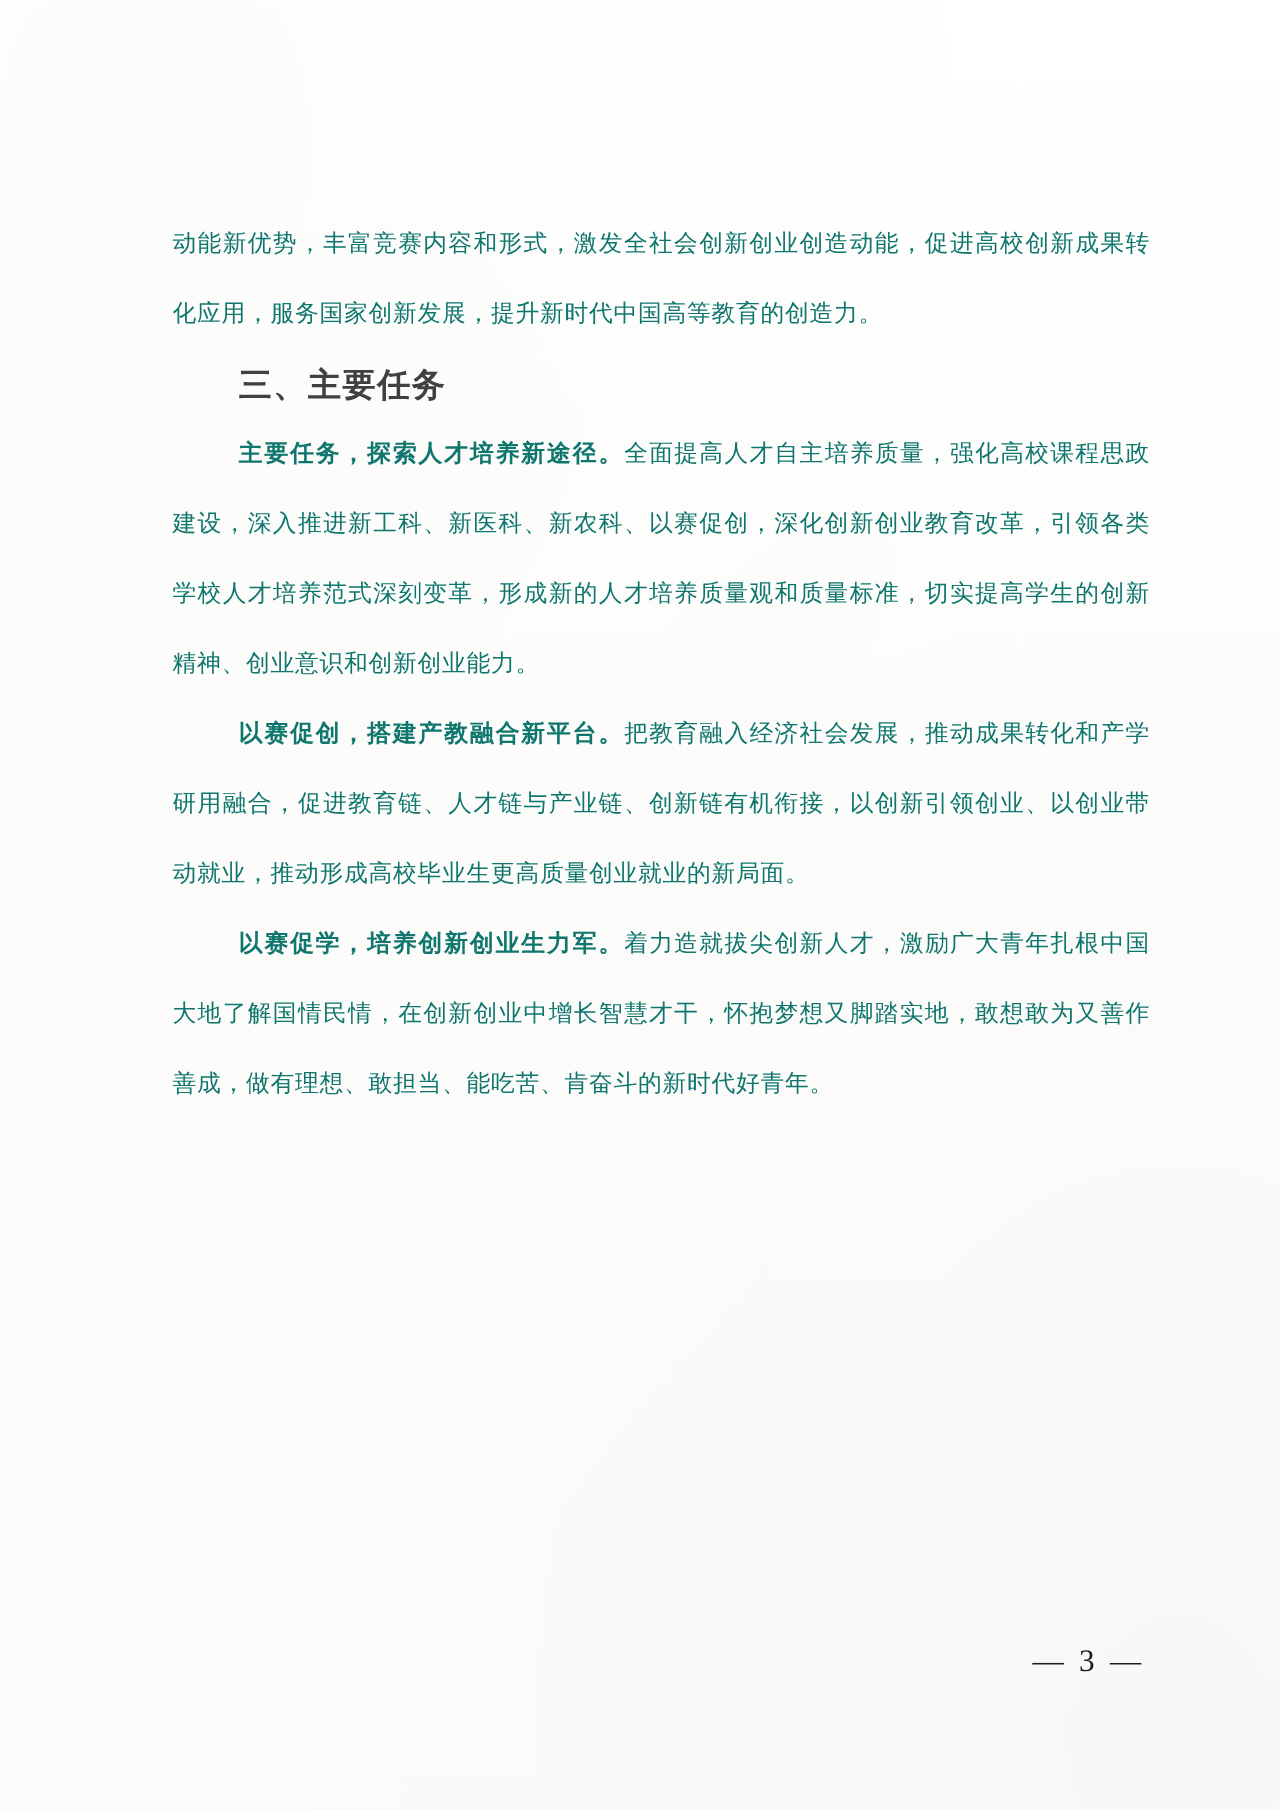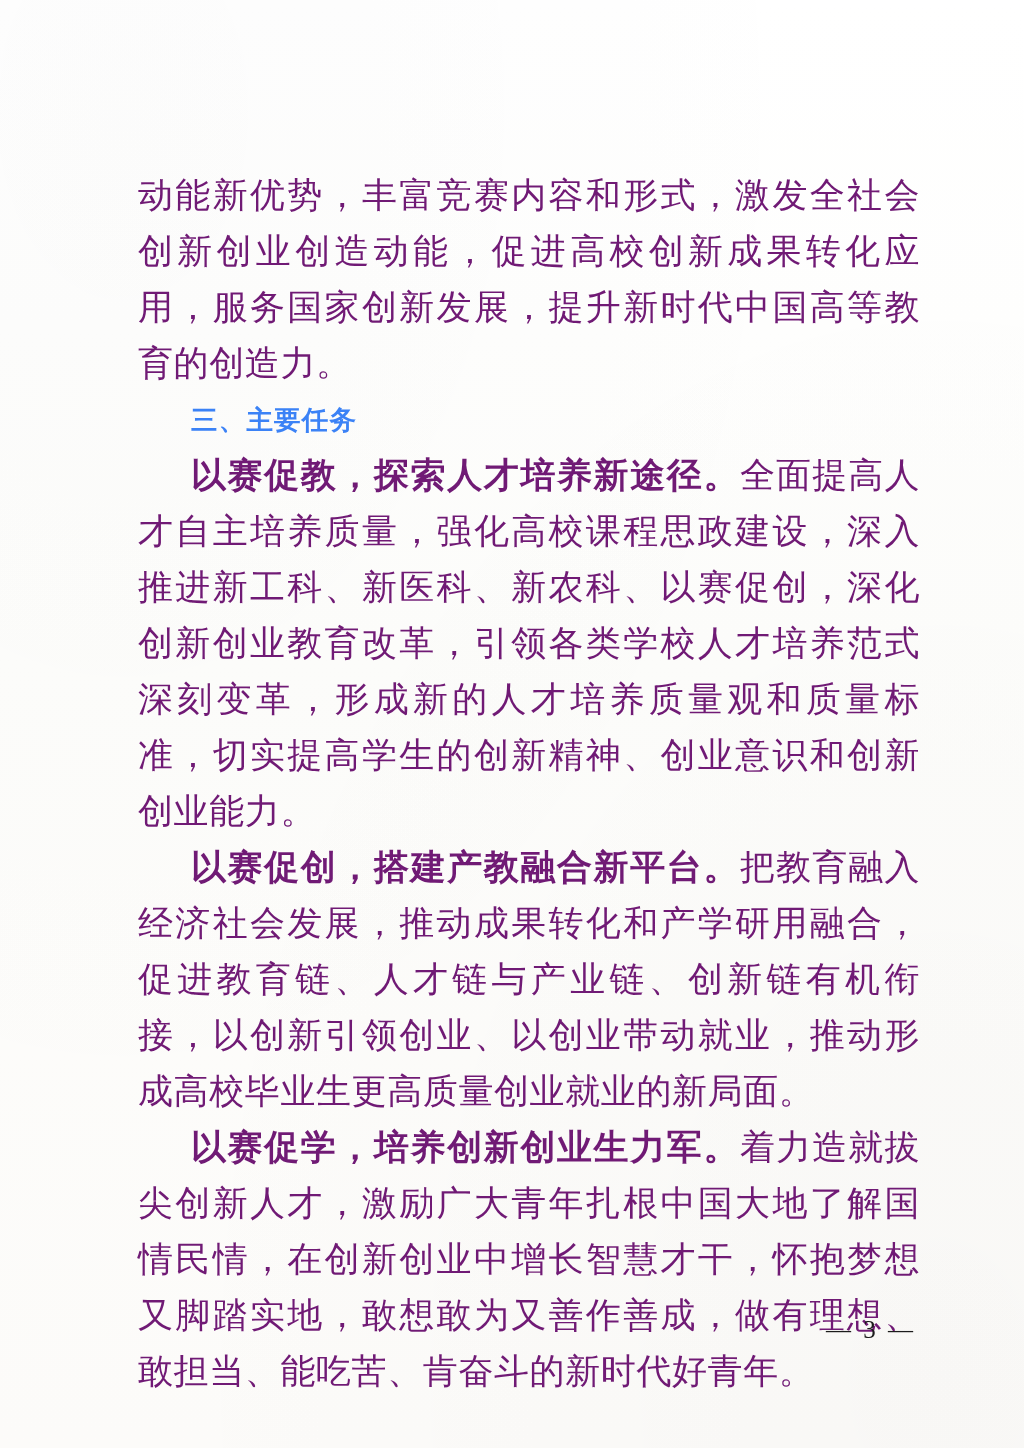--- a/index.html
+++ b/index.html
@@ -25,37 +25,37 @@
     pointer-events: none;
   }
   .content {
     position: absolute;
     left: 138px;
     top: 168px;
     width: 782px;
   }
   p.para {
     margin: 0;
-    font-size: 35px;
+    font-size: 19px;
     line-height: 56px;
-    color: #701a75;
+    color: #0f766e;
     text-align: justify;
     text-justify: inter-ideograph;
     letter-spacing: 0.6px;
     font-weight: 400;
     font-family: "Liberation Serif", "DejaVu Serif", serif;
   }
   p.indent {
     text-indent: 53px;
   }
   .heading {
     margin: 0;
     font-size: 26.5px;
     line-height: 56px;
-    color: #3b82f6;
+    color: #404040;
     font-weight: bold;
     text-indent: 53px;
     letter-spacing: 1.2px;
     font-family: "Liberation Sans", "DejaVu Sans", sans-serif;
   }
   .lead {
     font-weight: bold;
     letter-spacing: 1.1px;
   }
   .pager {
@@ -80,21 +80,21 @@
   <div class="content">
 
     <p class="para">
       <span>动能新优势，丰富竞赛内容和形式，激发全社会创新创业创造动能，促进高校创新成果转化应用，服务国家创新发展，提升新时代中国高等教育的创造力。</span>
     </p>
 
 
     <h2 class="heading">三、主要任务</h2>
 
     <p class="para indent">
-      <span class="lead">以赛促教，探索人才培养新途径。</span><span>全面提高人才自主培养质量，强化高校课程思政建设，深入推进新工科、新医科、新农科、以赛促创，深化创新创业教育改革，引领各类学校人才培养范式深刻变革，形成新的人才培养质量观和质量标准，切实提高学生的创新精神、创业意识和创新创业能力。</span>
+      <span class="lead">主要任务，探索人才培养新途径。</span><span>全面提高人才自主培养质量，强化高校课程思政建设，深入推进新工科、新医科、新农科、以赛促创，深化创新创业教育改革，引领各类学校人才培养范式深刻变革，形成新的人才培养质量观和质量标准，切实提高学生的创新精神、创业意识和创新创业能力。</span>
     </p>
 
     <p class="para indent">
       <span class="lead">以赛促创，搭建产教融合新平台。</span><span>把教育融入经济社会发展，推动成果转化和产学研用融合，促进教育链、人才链与产业链、创新链有机衔接，以创新引领创业、以创业带动就业，推动形成高校毕业生更高质量创业就业的新局面。</span>
     </p>
 
     <p class="para indent">
       <span class="lead">以赛促学，培养创新创业生力军。</span><span>着力造就拔尖创新人才，激励广大青年扎根中国大地了解国情民情，在创新创业中增长智慧才干，怀抱梦想又脚踏实地，敢想敢为又善作善成，做有理想、敢担当、能吃苦、肯奋斗的新时代好青年。</span>
     </p>
 

